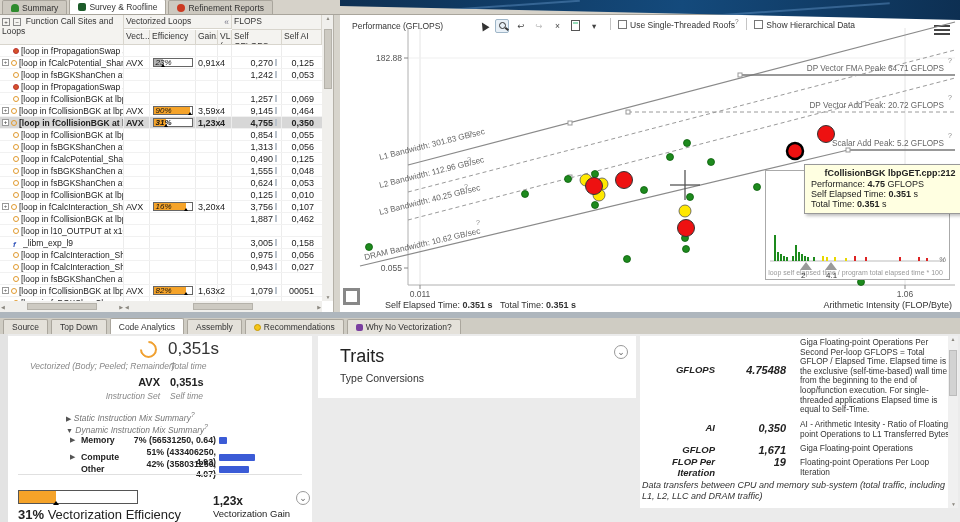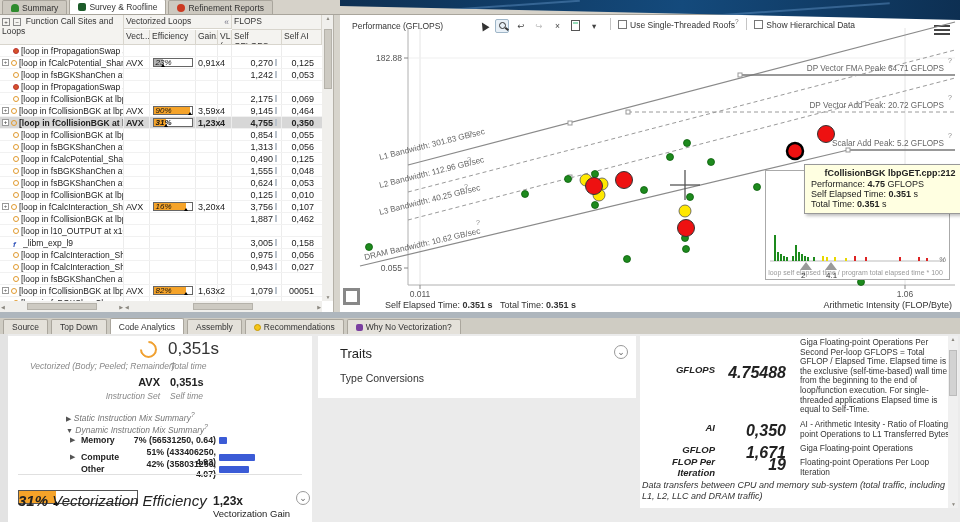--- a/index.html
+++ b/index.html
@@ -96,21 +96,21 @@
   .mixnum { width:86px; text-align:right; font-weight:bold;}
   .mixbar { height:7px; background:#3b5bd6; border-radius:1px;}
   .caret { color:#555; font-size:7px; width:8px;}
   #effbox2 { position:absolute; left:10px; top:154px; width:120px; height:14px; border:1px solid #555; background:#fff;}
   #efffill2{ position:absolute; left:0; top:0; bottom:0; background:#f5a329;}
   #effmark2{ position:absolute; bottom:-2px; width:0;height:0; border-left:3px solid transparent;border-right:3px solid transparent;border-bottom:4px solid #000;}
   .chev { position:absolute; width:14px; height:14px; border:1px solid #999; border-radius:50%; color:#666; font-size:9px; line-height:12px; text-align:center;}
   #card-traits { left:318px; top:2px; width:318px; height:62px;}
   #card-metrics { left:640px; top:2px; width:308px; height:172px; font-size:8.3px;}
   .mlabel { position:absolute; width:75px; text-align:right; font-style:italic; font-weight:bold; font-size:9.5px; color:#222;}
-  .mvalue { position:absolute; left:80px; width:66px; text-align:right; font-style:italic; font-weight:bold; font-size:16px;}
+  .mvalue { position:absolute; left:80px; width:66px; text-align:right; font-style:italic; font-weight:bold; font-size:11px;}
   .mdesc { position:absolute; left:160px; width:152px; line-height:9.6px; color:#333;}
   #mfooter { position:absolute; left:2px; top:144px; width:306px; font-style:italic; font-size:9px; line-height:10.5px; color:#333;}
   #vscroll2 { position:absolute; left:948px; top:2px; width:10px; height:172px; background:#f0f0f0;}
   #vscroll2 .thumb{ position:absolute; left:1px; right:1px; top:14px; height:46px; background:#d2d2d2; border:1px solid #bbb;}
   .gutter { position:absolute; left:0; top:0; width:8px; height:188px; background:#e3e3e3;}
 </style>
 </head>
 <body>
 
 <div id="topbar">
@@ -214,21 +214,21 @@
       <div class="trow">
         <div class="c-name">
           <span class="noexp"></span>
           <span class="lp"></span>
           <span class="nm">[loop in fCollisionBGK at lbpB...</span>
         </div>
         <div class="c-vect"></div>
         <div class="c-eff"></div>
         <div class="c-gain"></div>
         <div class="c-vl"></div>
-        <div class="c-gf vbar">2,175</div>
+        <div class="c-gf vbar">1,257</div>
         <div class="c-ai">0,069</div>
       </div>
       <div class="trow">
         <div class="c-name">
           <span class="expand">+</span>
           <span class="lp"></span>
           <span class="nm">[loop in fCollisionBGK at lbpS...</span>
         </div>
         <div class="c-vect">AVX</div>
         <div class="c-eff">
@@ -693,28 +693,28 @@
           <span class="mixlabel">Other</span>
           <span class="mixnum">42% (358031250, 4.07)</span>
           <span class="mixbar" style="width: 30px;"></span>
         </div>
       </div>
     <div style="position:absolute;left:10px;top:138px;width:284px;border-top:1px solid #e0e0e0;"></div>
     <div id="effbox2">
       <div id="efffill2" style="width: 37.2px;"></div>
         <div id="effmark2" style="left: 34.2px;"></div>
     </div>
-    <div style="position:absolute;left:10px;top:156px;font-size:15px;font-style:italic;"><b>31%</b><span> Vectorization Efficiency</span></div>
+    <div style="position:absolute;left:10px;top:171px;font-size:13px;"><b>31%</b><span> Vectorization Efficiency</span></div>
     <div style="position:absolute;left:205px;top:158px;font-size:12px;font-weight:bold;">1,23x</div>
     <div style="position:absolute;left:205px;top:172px;font-size:9.5px;">Vectorization Gain</div>
     <div class="chev" style="left:288px;top:155px;">⌄</div>
   </div>
 
   <div class="card" id="card-traits">
-    <div style="position:absolute;left:22px;top:10px;font-size:13px;color:#222;">Traits</div>
+    <div style="position:absolute;left:22px;top:10px;font-size:18px;color:#222;">Traits</div>
     <div class="chev" style="left:296px;top:9px;">⌄</div>
     <div style="position:absolute;left:22px;top:36px;font-size:10.5px;color:#333;">Type Conversions</div>
   </div>
 
   <div class="card" id="card-metrics">
     <div id="metricrows">
         <div class="mlabel" style="top: 28px;">GFLOPS</div>
         <div class="mvalue" style="top: 28px;">4.75488</div>
         <div class="mdesc" style="top: 2px;">Giga Floating-point Operations Per Second Per-loop GFLOPS = Total GFLOP / Elapsed Time. Elapsed time is the exclusive (self-time-based) wall time from the beginning to the end of loop/function execution. For single-threaded applications Elapsed time is equal to Self-Time.</div>
         <div class="mlabel" style="top: 86px;">AI</div>

